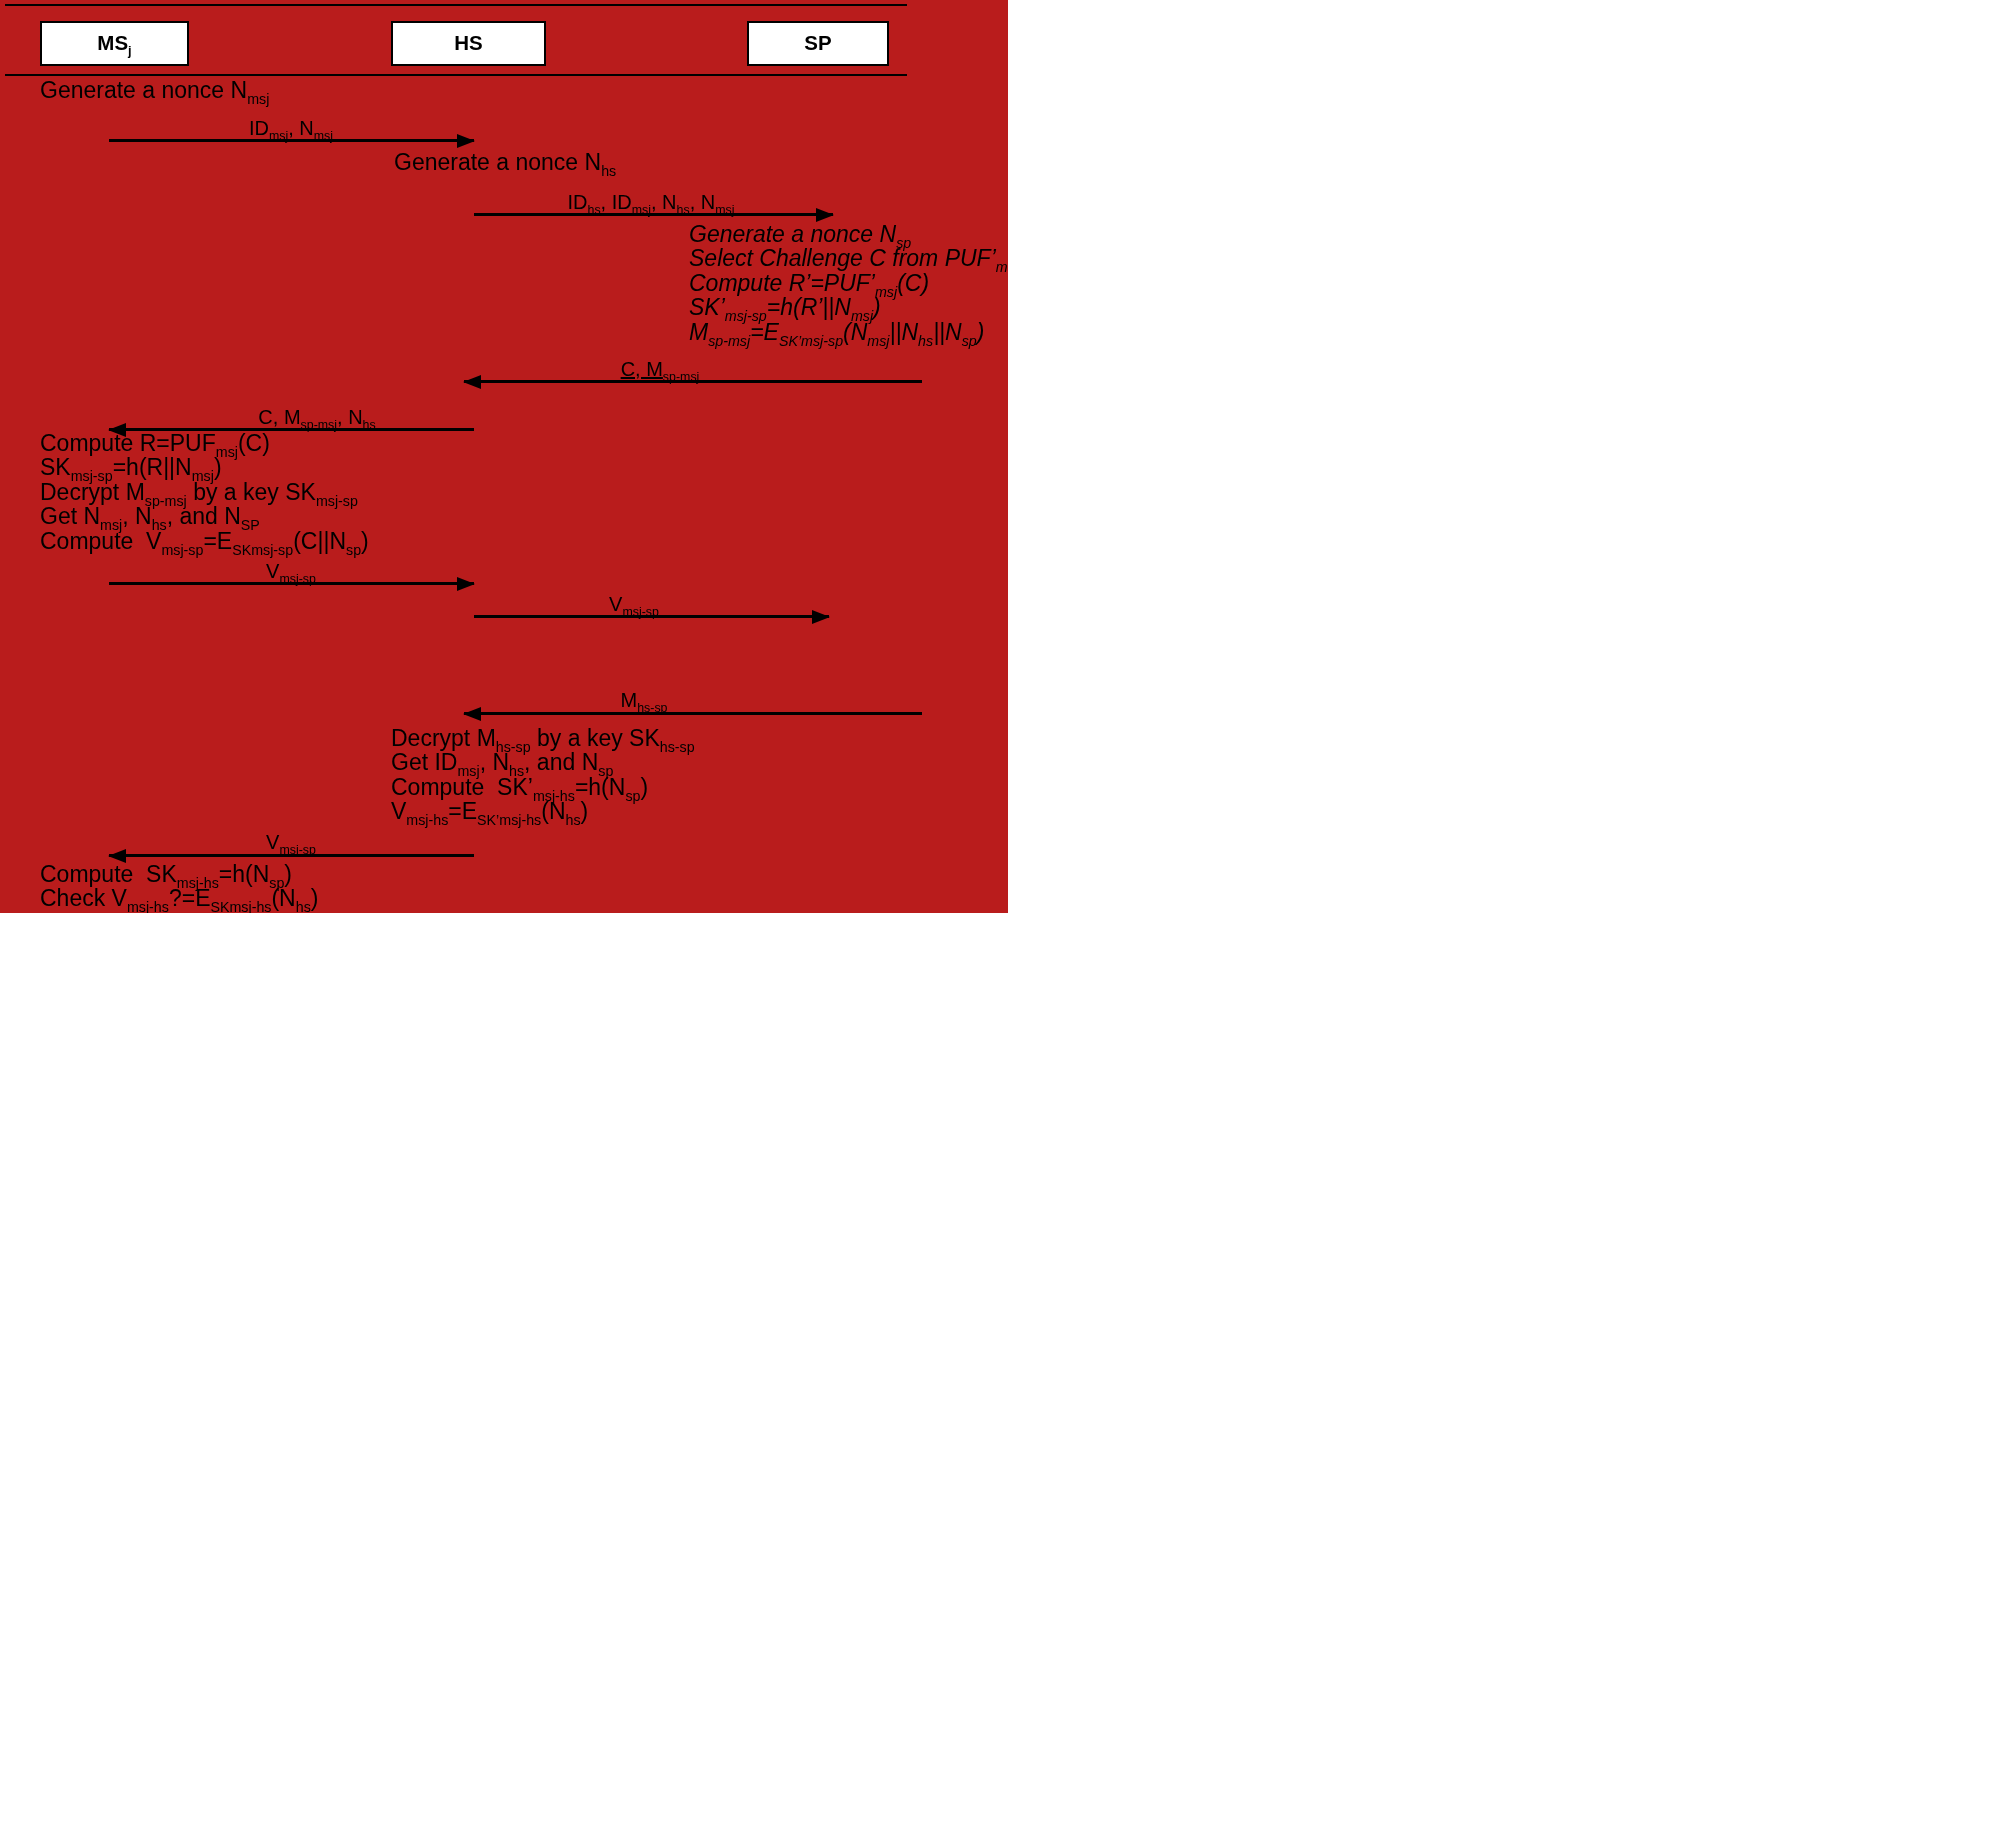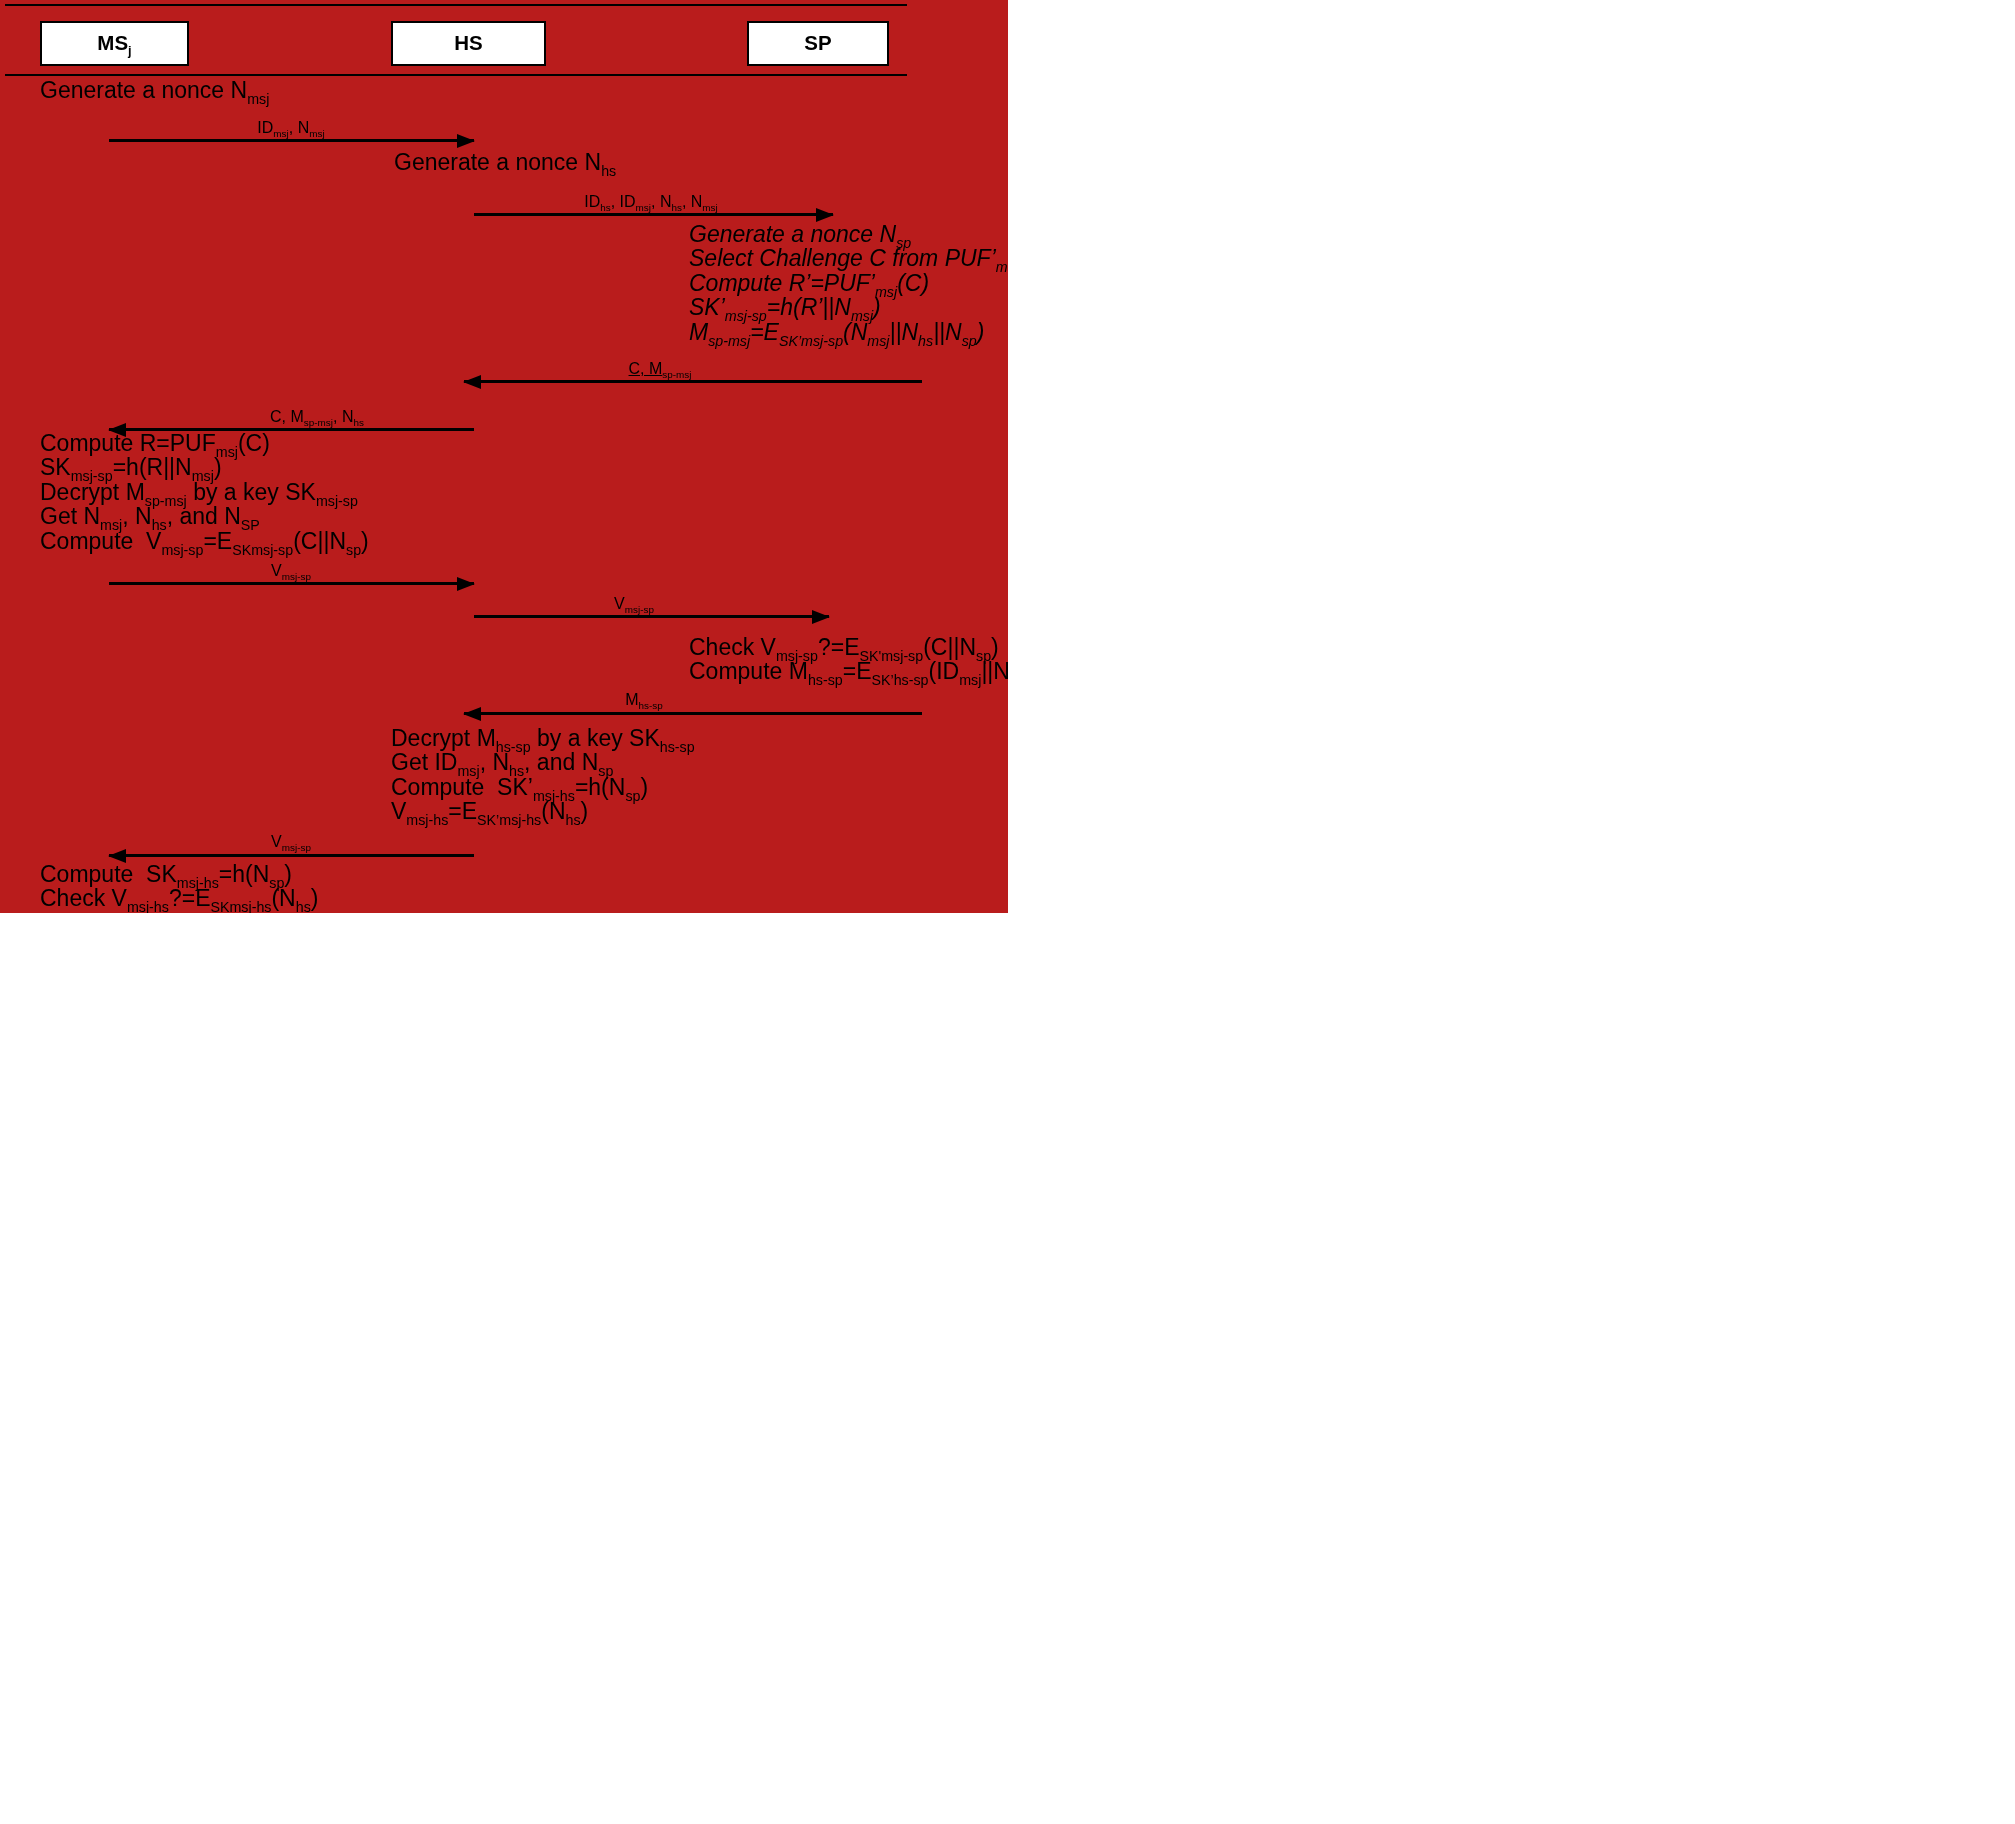--- a/index.html
+++ b/index.html
@@ -31,21 +31,21 @@
 
   .b-ms-nonce{left:40px;top:78px;}
   .b-hs-nonce{left:394px;top:150px;}
   .b-sp-compute{left:689px;top:222px;font-style:italic;}
   .b-ms-compute{left:40px;top:431px;}
   .b-sp-check{left:689px;top:635px;}
   .b-hs-compute{left:391px;top:726px;}
   .b-ms-final{left:40px;top:862px;}
 
   .msg-label{
-    position:absolute;font-size:16px;height:24.4px;line-height:24.4px;
+    position:absolute;font-size:20px;height:24.4px;line-height:24.4px;
     transform:translateX(-50%);white-space:pre;
   }
   .arrow{position:absolute;height:3.3px;background:#000;}
   .arrow.right::after{
     content:"";position:absolute;right:-1.3px;top:50%;transform:translateY(-50%);
     border-left:18.5px solid #000;border-top:7.3px solid transparent;border-bottom:7.3px solid transparent;
     width:0;height:0;
   }
   .arrow.left::before{
     content:"";position:absolute;left:-1.3px;top:50%;transform:translateY(-50%);
@@ -117,24 +117,20 @@
     <div class="tline">Get N<sub>msj</sub>, N<sub>hs</sub>, and N<sub>SP</sub></div>
     <div class="tline">Compute  V<sub>msj-sp</sub>=E<sub>SKmsj-sp</sub>(C||N<sub>sp</sub>)</div>
   </div>
 
   <div class="msg-label l-m4">V<sub>msj-sp</sub></div>
   <div class="arrow right a-m4"></div>
 
   <div class="msg-label l-m5">V<sub>msj-sp</sub></div>
   <div class="arrow right a-m5"></div>
 
-  <div class="tblock b-sp-check">
-    <div class="tline">Check V<sub>msj-sp</sub>?=E<sub>SK'msj-sp</sub>(C||N<sub>sp</sub>)</div>
-    <div class="tline">Compute M<sub>hs-sp</sub>=E<sub>SK’hs-sp</sub>(ID<sub>msj</sub>||N<sub>hs</sub>||N<sub>sp</sub>)</div>
-  </div>
 
   <div class="msg-label l-m6">M<sub>hs-sp</sub></div>
   <div class="arrow left a-m6"></div>
 
   <div class="tblock b-hs-compute">
     <div class="tline">Decrypt M<sub>hs-sp</sub> by a key SK<sub>hs-sp</sub></div>
     <div class="tline">Get ID<sub>msj</sub>, N<sub>hs</sub>, and N<sub>sp</sub></div>
     <div class="tline">Compute  SK’<sub>msj-hs</sub>=h(N<sub>sp</sub>)</div>
     <div class="tline">V<sub>msj-hs</sub>=E<sub>SK’msj-hs</sub>(N<sub>hs</sub>)</div>
   </div>

